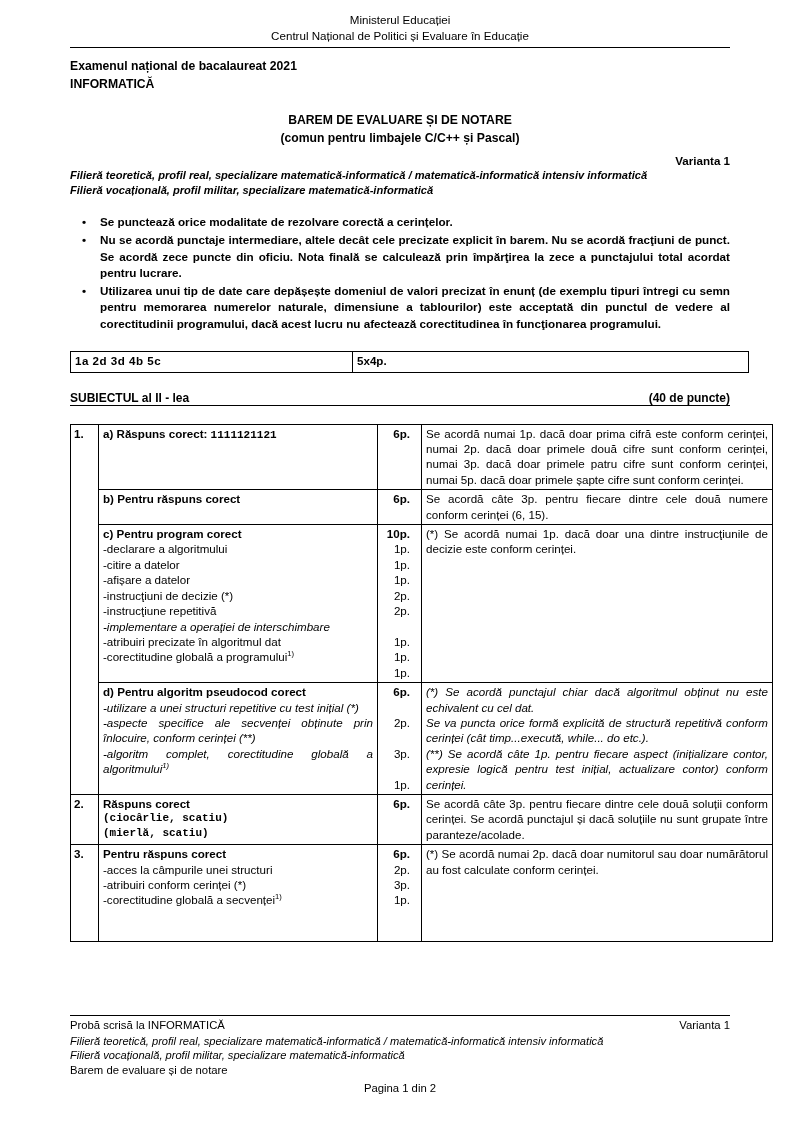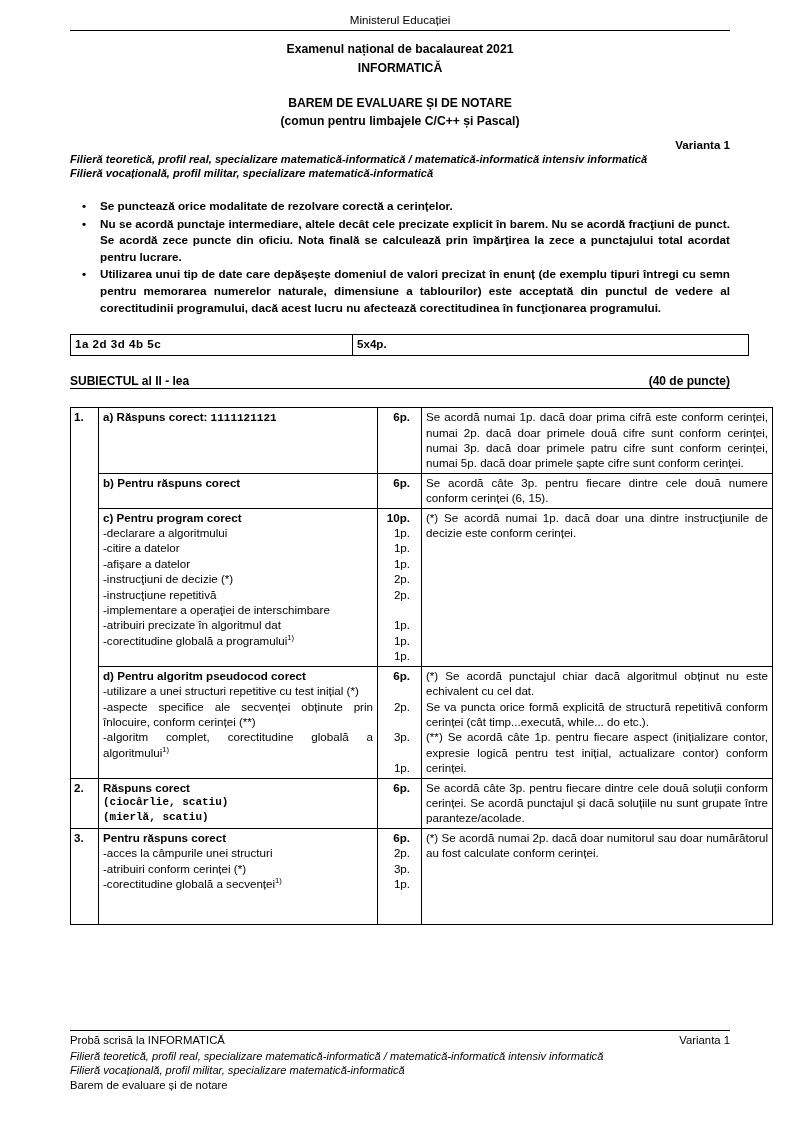--- a/index.html
+++ b/index.html
@@ -31,21 +31,20 @@
     line-height: 1.42;
     padding-top: 12px;
   }
   .rule {
     border: 0;
     border-top: 1.6px solid #000;
     margin: 2px 0 0 0;
     height: 0;
   }
   .exam-title {
-    text-align: center;
     font-weight: bold;
     font-size: 12.2px;
     line-height: 1.5;
     margin-top: 9px;
   }
   .barem-title {
     text-align: center;
     font-weight: bold;
     font-size: 12.2px;
     line-height: 1.5;
@@ -146,20 +145,21 @@
   .pts-first { font-weight: bold; }
   .spacer-line { display: block; visibility: hidden; }
   sup {
     font-size: 7.6px;
     vertical-align: super;
     line-height: 0;
   }
   .justify-block p {
     margin: 0;
     text-align: justify;
+    font-style: italic;
   }
 
   
   .footer {
     position: absolute;
     left: 70px;
     right: 70px;
     bottom: 10px;
     width: 660px;
   }
@@ -187,20 +187,21 @@
     margin-top: 3px;
   }
 </style>
 </head>
 <body>
 
 <div class="page">
 
   <div class="org-head">
     <div>Ministerul Educației</div>
+    <div>Centrul Național de Politici și Evaluare în Educație</div>
   </div>
   <hr class="rule">
 
   <div class="exam-title">
     <div>Examenul național  de bacalaureat 2021</div>
     <div>INFORMATICĂ</div>
   </div>
 
   <div class="barem-title">
     <div>BAREM DE EVALUARE ȘI DE NOTARE</div>
@@ -354,15 +355,16 @@
 
   <div class="footer">
     <hr class="frule">
     <div class="footer-row">
       <span class="plain">Probă scrisă la INFORMATICĂ</span>
       <span class="plain">Varianta 1</span>
     </div>
     <div class="ital">Filieră teoretică, profil real, specializare matematică-informatică / matematică-informatică intensiv informatică</div>
     <div class="ital">Filieră vocațională, profil militar, specializare matematică-informatică</div>
     <div class="plain">Barem de evaluare și de notare</div>
+    <div class="pagina">Pagina 1 din 2</div>
   </div>
 
 </div>
 
 </body></html>

